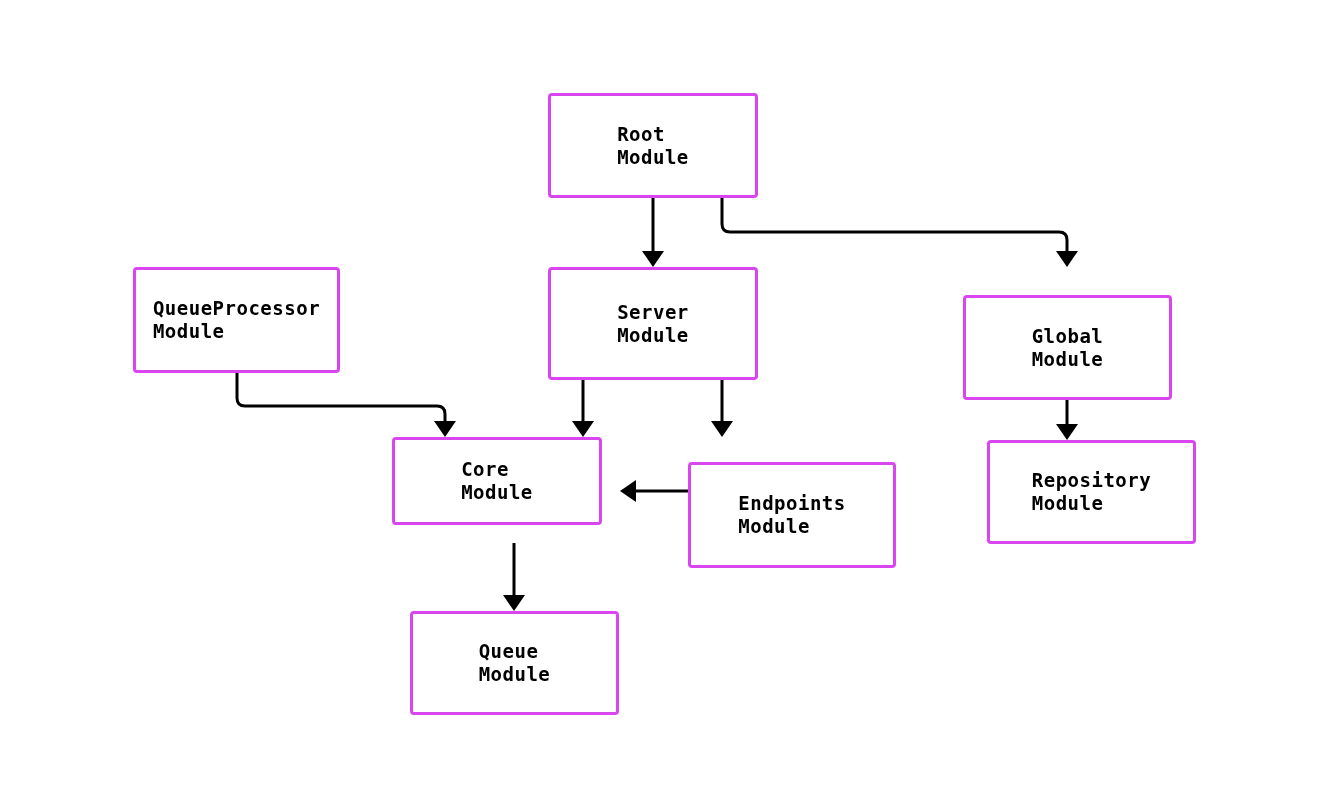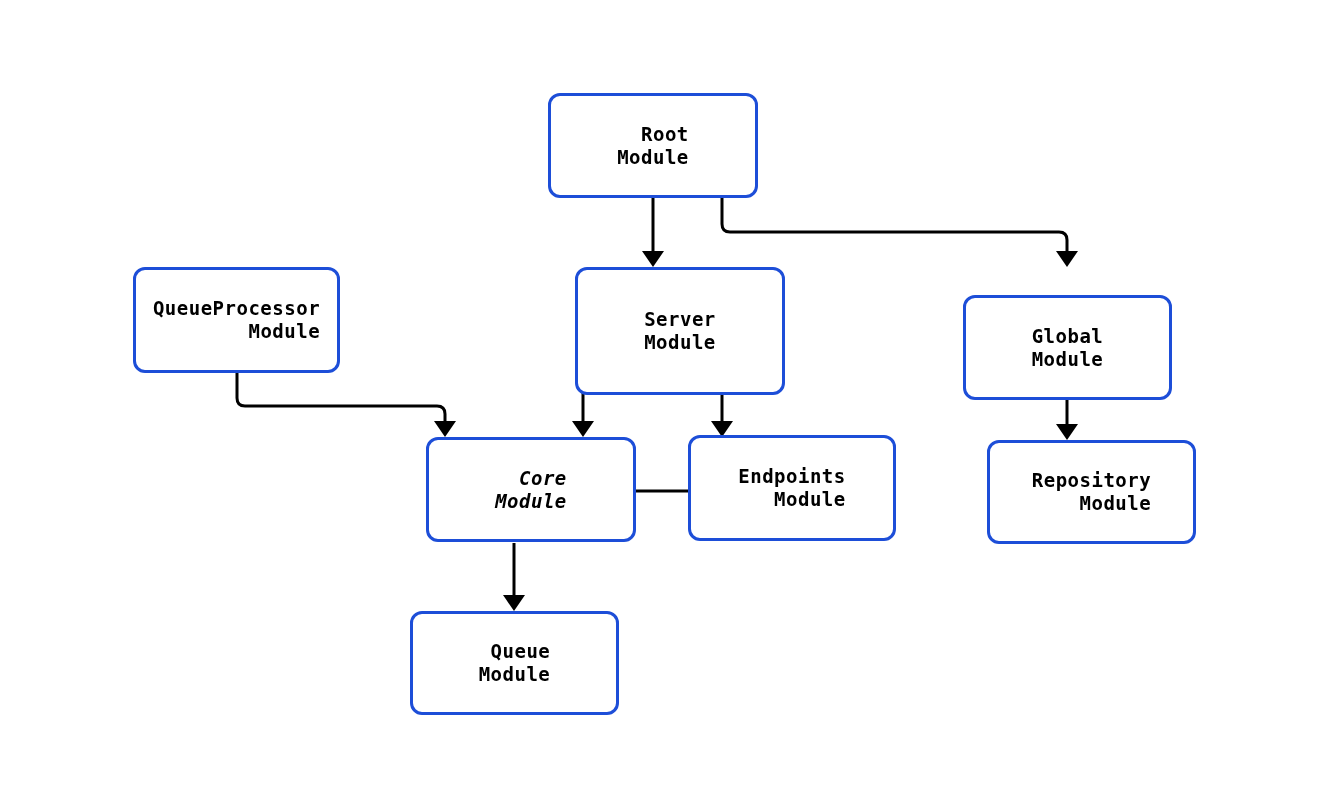--- a/index.html
+++ b/index.html
@@ -14,41 +14,41 @@
   #edges-layer {
     position: absolute;
     left: 0; top: 0;
     width: 1337px;
     height: 809px;
   }
   .node {
     position: absolute;
     box-sizing: border-box;
     background: #ffffff;
-    border: 3px solid #1d4ed8;
-    border-radius: 12px;
+    border: 3px solid #d946ef;
+    border-radius: 4px;
     display: flex;
     align-items: center;
     justify-content: center;
-    text-align: right;
+    text-align: left;
   }
   .node .label {
     font-size: 19px;
     font-weight: bold;
     color: #000000;
     line-height: 23px;
     white-space: pre-line;
     letter-spacing: 0.5px;
   }
   .node-root            { left: 548px; top: 93px;  width: 210px; height: 105px; }
   .node-queue-processor { left: 133px; top: 267px; width: 207px; height: 106px; }
-  .node-server          { left: 548px; top: 267px; width: 210px; height: 128px; margin-left: 27px; }
+  .node-server          { left: 548px; top: 267px; width: 210px; height: 113px; }
   .node-global          { left: 963px; top: 267px; width: 209px; height: 105px; margin-top: 28px; }
-  .node-core            { left: 426px; top: 437px; width: 210px; height: 105px; font-style: italic; }
-  .node-endpoints       { left: 688px; top: 435px; width: 208px; height: 106px; }
+  .node-core            { left: 392px; top: 437px; width: 210px; height: 88px; }
+  .node-endpoints       { left: 688px; top: 462px; width: 208px; height: 106px; }
   .node-repository      { left: 963px; top: 440px; width: 209px; height: 104px; margin-left: 24px; }
   .node-queue           { left: 410px; top: 611px; width: 209px; height: 104px; }
 </style>
 </head>
 <body>
 
 <div id="canvas">
 
   <svg id="edges-layer" viewBox="0 0 1337 809" xmlns="http://www.w3.org/2000/svg">
       <path d="M 653 198 L 653 253" fill="none" stroke="#000000" stroke-width="3"></path>

